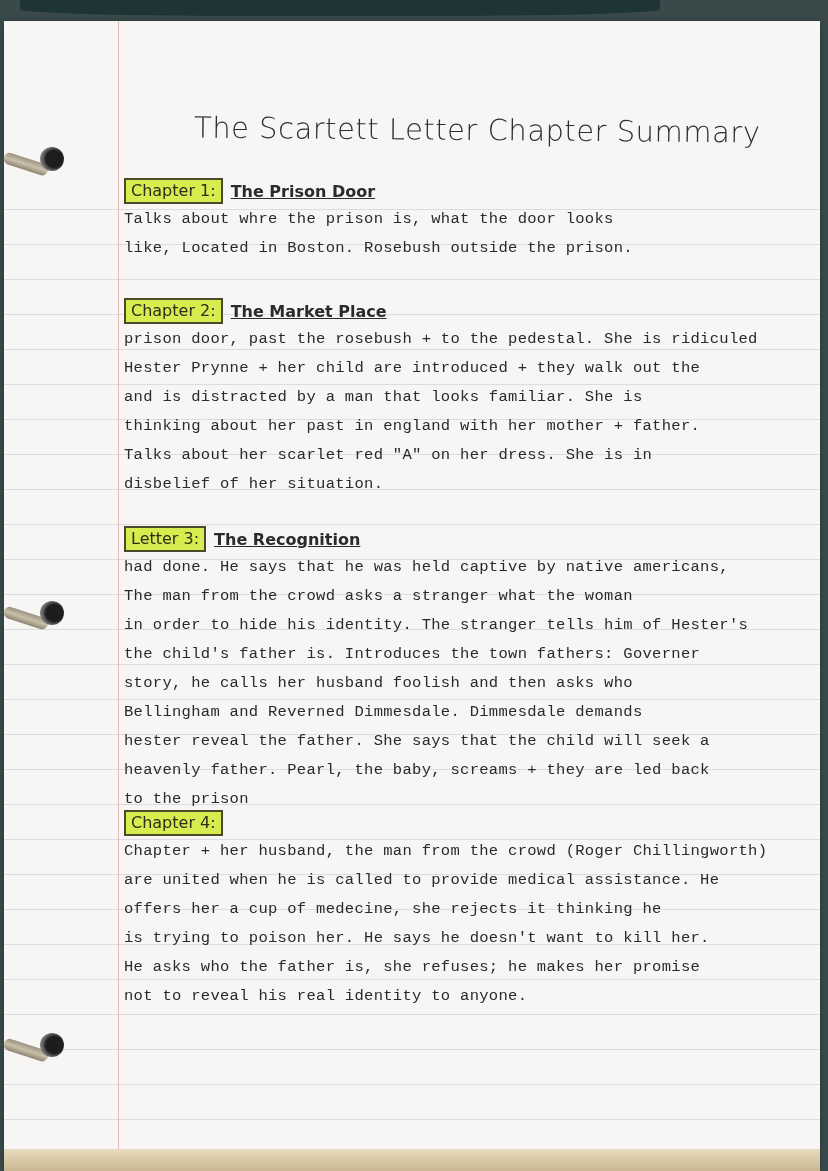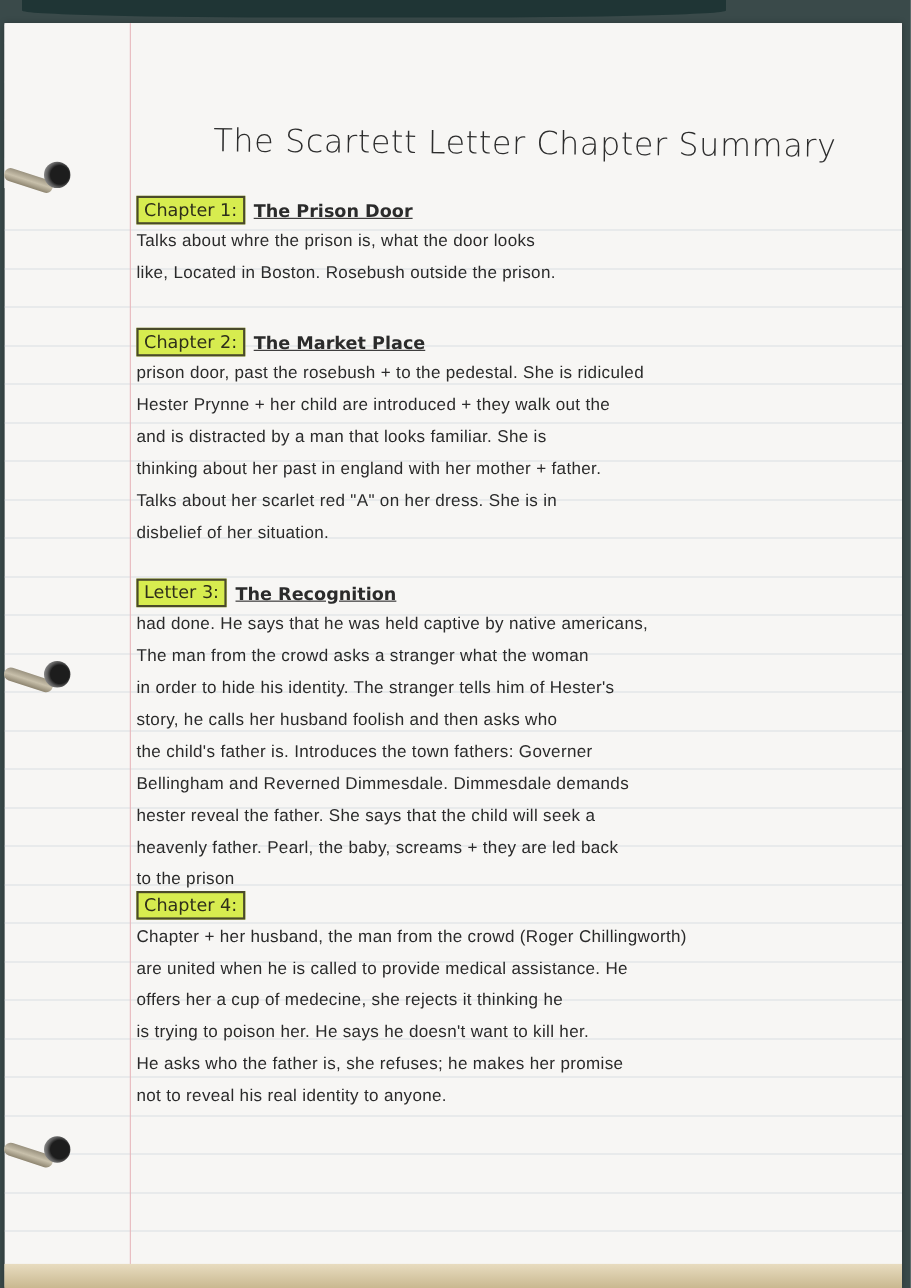--- a/index.html
+++ b/index.html
@@ -66,21 +66,21 @@
     padding: 0 5px; font-size: 16px; color: #2e2e1a; line-height: 22px;
     font-family: "DejaVu Sans", sans-serif;
   }
   .chapter-title {
     font-size: 16px; color: #2b2b2b; text-decoration: underline;
     font-family: "DejaVu Sans", sans-serif;
     font-weight: bold;
   }
   .line {
     height: 29px; line-height: 29px;
-    font-family: Liberation Sans, sans-serif; font-size: 15.5px;
+    font-family: Liberation Mono, monospace; font-size: 15.5px;
     color: #2a2a2a; white-space: nowrap; letter-spacing: 0.3px;
   }
 </style>
 </head>
 <body>
 
 <div class="top-edge"></div>
 
 <div class="page">
   <div class="margin-line"></div>
@@ -124,22 +124,22 @@
   </div>
 
   <div class="chapter" style="top:504px">
     <div class="chapter-head">
       <span class="chapter-label">Letter 3:</span>
       <span class="chapter-title">The Recognition</span>
     </div>
     <div class="line">had done. He says that he was held captive by native americans,</div>
     <div class="line">The man from the crowd asks a stranger what the woman</div>
     <div class="line">in order to hide his identity. The stranger tells him of Hester's</div>
+    <div class="line">the child's father is. Introduces the town fathers: Governer</div>
     <div class="line">story, he calls her husband foolish and then asks who</div>
-    <div class="line">the child's father is. Introduces the town fathers: Governer</div>
     <div class="line">Bellingham and Reverned Dimmesdale. Dimmesdale demands</div>
     <div class="line">hester reveal the father. She says that the child will seek a</div>
     <div class="line">heavenly father. Pearl, the baby, screams + they are led back</div>
     <div class="line">to the prison</div>
   </div>
 
   <div class="chapter" style="top:788px">
     <div class="chapter-head">
       <span class="chapter-label">Chapter 4:</span>
     </div>

